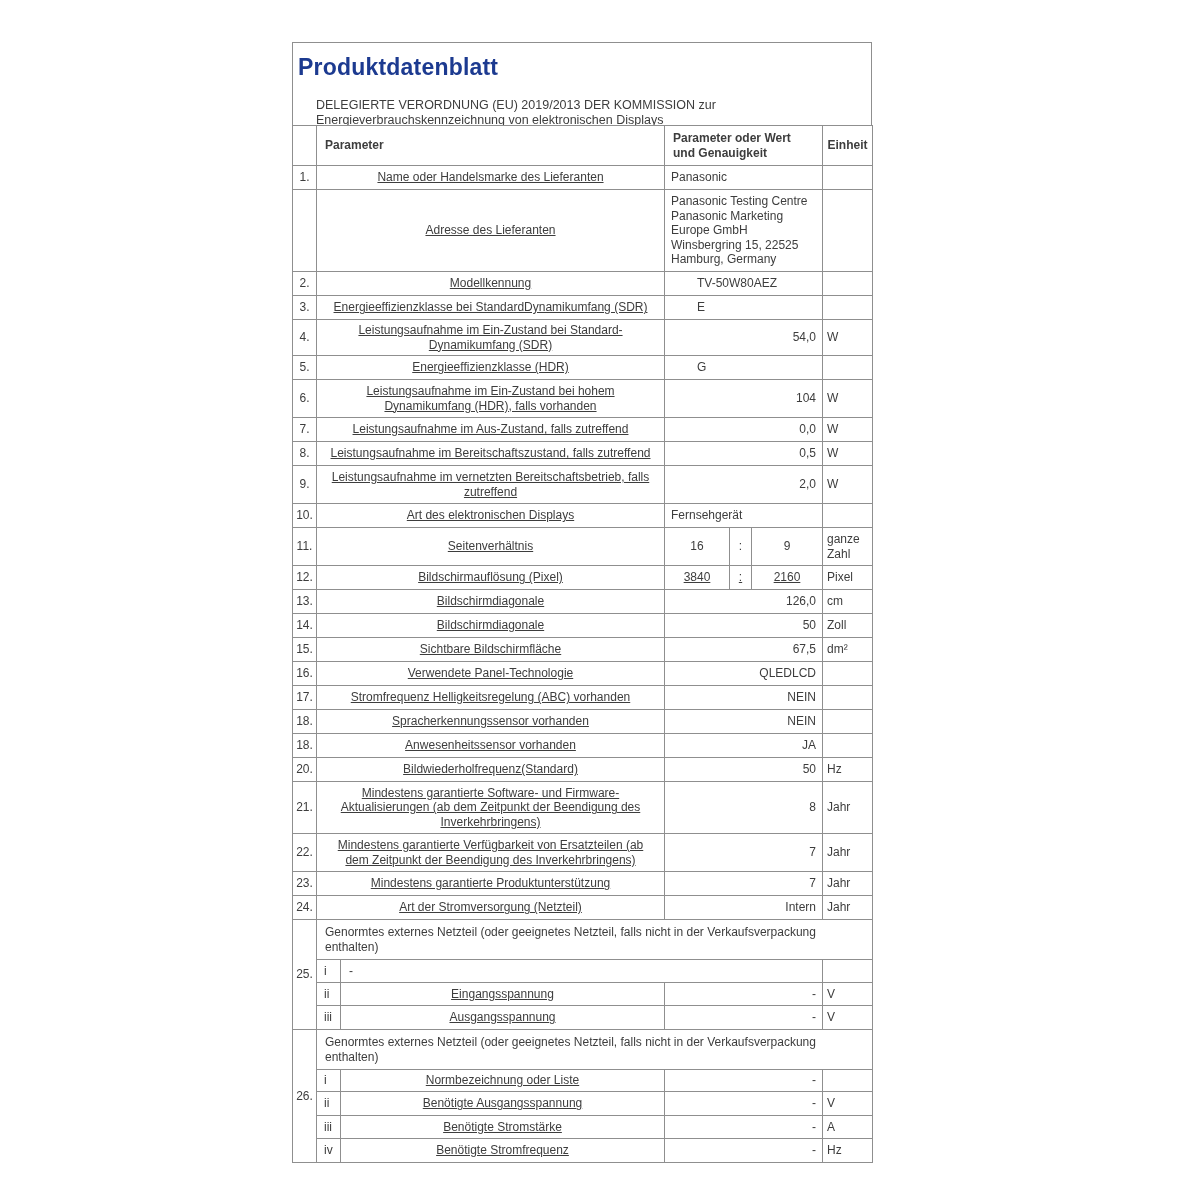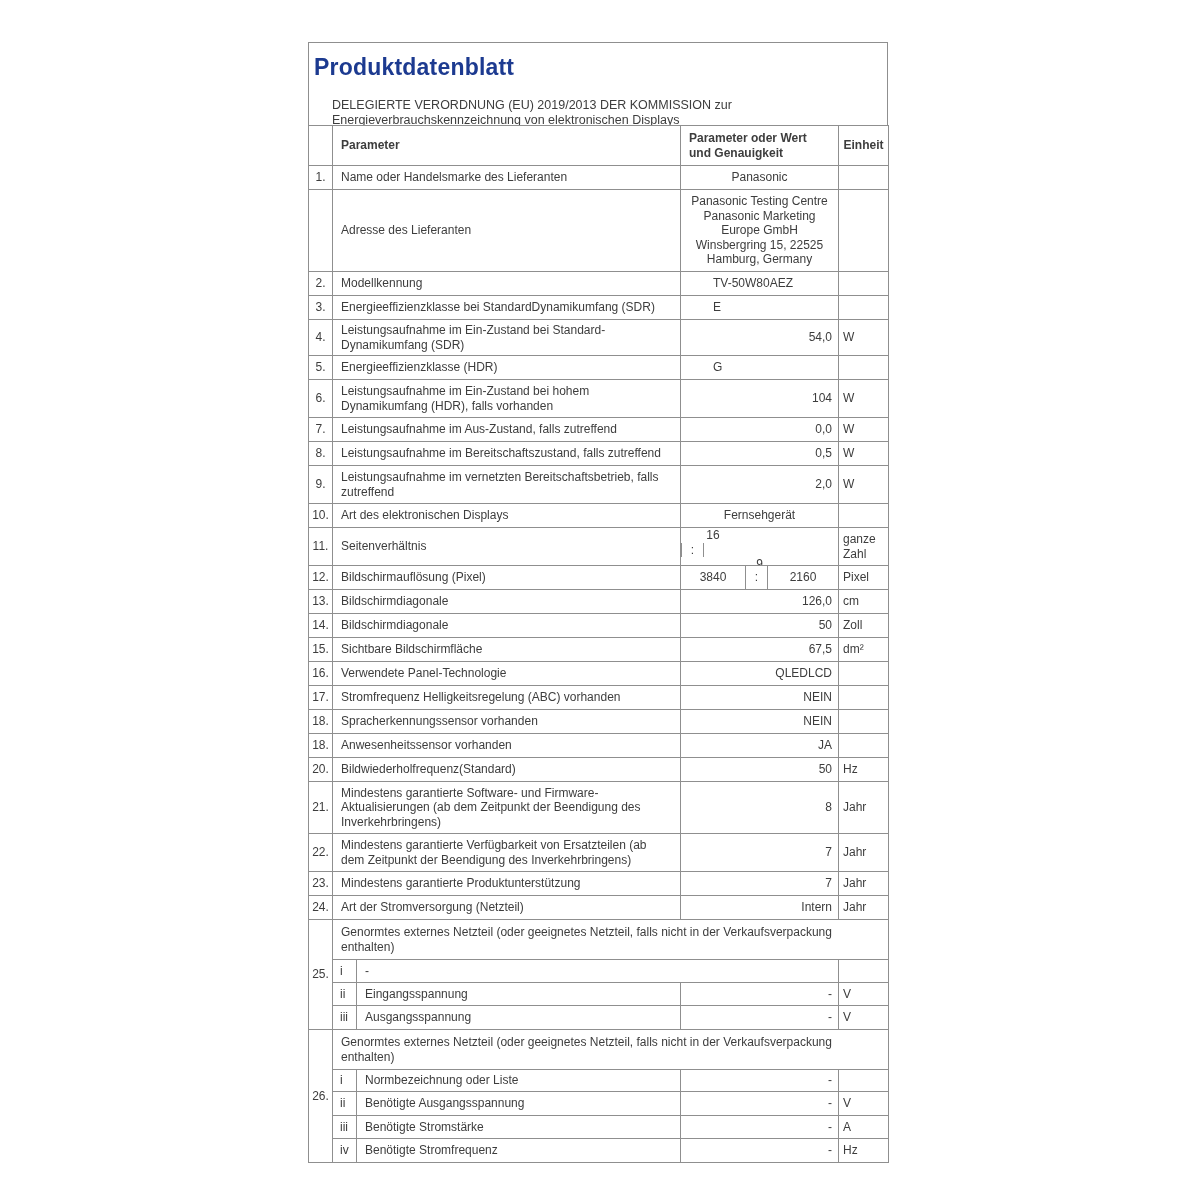--- a/index.html
+++ b/index.html
@@ -6,21 +6,21 @@
     margin: 0;
     padding: 0;
     width: 1200px;
     height: 1200px;
     background: var(--page-bg, #ffffff);
     font-family: "Liberation Sans", sans-serif;
     color: var(--text, #3d3d3d);
   }
   .doc {
     position: absolute;
-    left: 308px;
+    left: 292px;
     top: 42px;
     width: 580px;
     box-sizing: border-box;
   }
   .doc-header {
     box-sizing: border-box;
     width: 580px;
     height: 83px;
     border: 1px solid var(--border, #8f8f8f);
     border-bottom: none;
@@ -52,40 +52,40 @@
   table.sheet td, table.sheet th {
     border: 1px solid var(--border, #8f8f8f);
     vertical-align: middle;
     overflow: hidden;
   }
   th.hcell { font-weight: bold; text-align: left; padding: 3px 8px; }
   th.h-unit { text-align: center; padding: 3px 2px; }
   th.h-value { white-space: pre-line; }
   .num   { text-align: center; padding: 2px 1px; }
   .subnum{ text-align: left; padding: 2px 2px 2px 7px; }
-  .param { text-align: left; padding: 3px 8px; }
+  .param { text-align: center; padding: 3px 8px; text-decoration: underline; }
   .ghead { text-align: left; padding: 3px 8px; }
   .val   { padding: 3px 6px; }
   .val.r { text-align: right; }
-  .val.c { text-align: center; }
+  .val.c { text-align: left; }
   .val.l { text-align: left; padding-left: 32px; }
   .pre   { white-space: pre-line; }
   .merged{ text-align: left; padding: 3px 8px; }
   .unit  { text-align: left; padding: 3px 4px; }
   td.split { padding: 0; }
   .v3 { display: flex; width: 100%; }
   .v3 span {
     display: flex; align-items: center; justify-content: center;
     box-sizing: border-box;
   }
   .v3 .s1 { width: 64px; }
   .v3 .s2 { width: 23px; border-left: 1px solid var(--border, #8f8f8f); border-right: 1px solid var(--border, #8f8f8f); }
   .v3 .s3 { flex: 1; }
-  tr.h38 .v3 { height: 37px; flex-direction: column; }
-  tr.h24 .v3 { height: 23px; }
+  tr.h38 .v3 { height: 37px; }
+  tr.h24 .v3 { height: 23px; text-decoration: underline; }
   tr.h22 { height: 22px; } tr.h23 { height: 23px; } tr.h24 { height: 24px; }
   tr.h36 { height: 36px; } tr.h38 { height: 38px; } tr.h40 { height: 40px; }
   tr.h52 { height: 52px; } tr.h82 { height: 82px; }
 </style>
 </head>
 <body>
 
 <div class="doc">
   <div class="doc-header">
     <h1 class="doc-title">Produktdatenblatt</h1>

